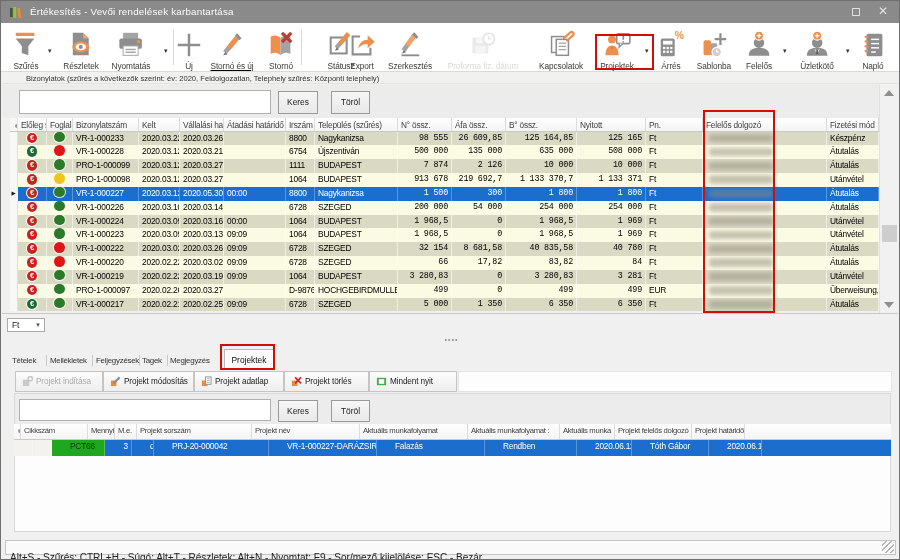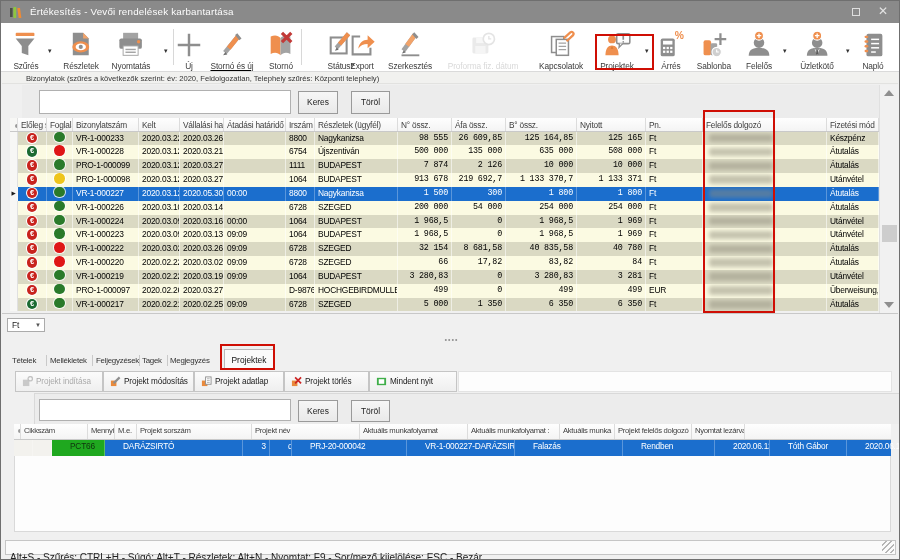--- a/index.html
+++ b/index.html
@@ -19,21 +19,21 @@
 .tbi svg { display:block; margin:0 auto; }
 .tbl { font-size:8.3px; letter-spacing:-0.1px; margin-top:1px; white-space:nowrap; }
 .tba { position:absolute; top:24px; font-size:7px; color:#333; }
 .tbsep { position:absolute; top:6px; width:1px; height:36px; background:#d8d8d8; }
 
 
 #filterbar { left:1px; top:71px; width:896px; height:12px; background:#f1f1ef; border-bottom:1px solid #e2e2e0; }
 #filterbar span { position:absolute; left:24px; top:1.5px; font-size:7.6px; color:#333; }
 
 
-.searchband { background:#ececec;margin-left:20px; }
+.searchband { background:#ececec; }
 .sinput { position:absolute; background:#fff; border:1px solid #b0b0b0; }
 .sbtn { position:absolute; background:linear-gradient(#f6f6f6,#e9e9e9); border:1px solid #9a9a9a; font-size:8.4px; color:#222; text-align:center; }
 
 
 #grid { left:9px; top:117px; width:869px; }
 .hrow { display:flex; height:13.5px; background:linear-gradient(#fefefe,#f4f4f4); border-bottom:1px solid #c9c9c9; }
 .hc { font-size:8.3px; letter-spacing:-0.2px; color:#404040; padding:1.5px 0 0 3px; border-right:1px solid #dcdcdc; overflow:hidden; white-space:nowrap; flex:none; }
 .hdot { display:inline-block; width:4px; height:4px; border-radius:50%; background:#9a9a9a; margin:2px 0 0 2px; }
 .row { display:flex; height:13.846px; }
 .rd { background:#dad9c3; }
@@ -304,21 +304,21 @@
   <div class="abs" id="grid">
     <div class="hrow">
         <div class="hc ic"><span class="hdot"></span></div>
         <div class="hc" style="width:29px">Előleg sz</div>
         <div class="hc" style="width:26px">Foglalá</div>
         <div class="hc" style="width:66px">Bizonylatszám</div>
         <div class="hc" style="width:41px">Kelt</div>
         <div class="hc" style="width:44px">Vállalási hat</div>
         <div class="hc" style="width:62px">Átadási határidő</div>
         <div class="hc" style="width:29px">Irszám</div>
-        <div class="hc" style="width:83px">Részletek (ügyfél)</div>
+        <div class="hc" style="width:83px">Település (szűrés)</div>
         <div class="hc" style="width:54px">N° össz.</div>
         <div class="hc" style="width:54px">Áfa össz.</div>
         <div class="hc" style="width:71px">B° össz.</div>
         <div class="hc" style="width:69px">Nyitott</div>
         <div class="hc" style="width:57px">Pn.</div>
         <div class="hc" style="width:124px">Felelős dolgozó</div>
         <div class="hc" style="width:52px">Fizetési mód</div>
       </div>
 <div class="row rd">
         <div class="c ic"></div>
@@ -663,32 +663,31 @@
         <div class="hc" style="width:7px"><span class="hdot" style="margin-left:1px"></span></div>
         <div class="hc" style="width:67px">Cikkszám</div>
         <div class="hc" style="width:27px">Mennyis</div>
         <div class="hc" style="width:22px">M.e.</div>
         <div class="hc" style="width:115px">Projekt sorszám</div>
         <div class="hc" style="width:108px">Projekt név</div>
         <div class="hc" style="width:108px">Aktuális munkafolyamat</div>
         <div class="hc" style="width:92px">Aktuális munkafolyamat :</div>
         <div class="hc" style="width:55px">Aktuális munka</div>
         <div class="hc" style="width:77px">Projekt felelős dolgozó</div>
-        <div class="hc" style="width:53px">Nyomtat lezárva</div>
+        <div class="hc" style="width:53px">Projekt határidő</div>
         <div class="hc" style="width:8px;border-right:none"></div>
       </div>
     <div class="row rs" style="height:16px;">
         <div class="c cc bw" style="width:7px;background:#f3f2ee">
           <span class="ra">▶</span>
         </div>
         <div class="c cc bw" style="width:14px;background:#f3f2ee">
           <span class="ra">▶</span>
         </div>
         <div class="c tl" style="width:53px;background:#1fa81f;color:#10320e">PCT66</div>
-        <div class="c tl" style="width:138px">DARÁZSIRTÓ</div>
         <div class="c tr" style="width:27px">3</div>
         <div class="c tl" style="width:22px">db</div>
         <div class="c tl" style="width:115px">PRJ-20-000042</div>
         <div class="c tl" style="width:108px">VR-1-000227-DARÁZSIRTÓ</div>
         <div class="c tl" style="width:108px">Falazás</div>
         <div class="c tl" style="width:92px">Rendben</div>
         <div class="c tl" style="width:55px">2020.06.12.</div>
         <div class="c tl" style="width:77px">Tóth Gábor</div>
         <div class="c tl" style="width:53px">2020.06.15.</div>
       </div>

